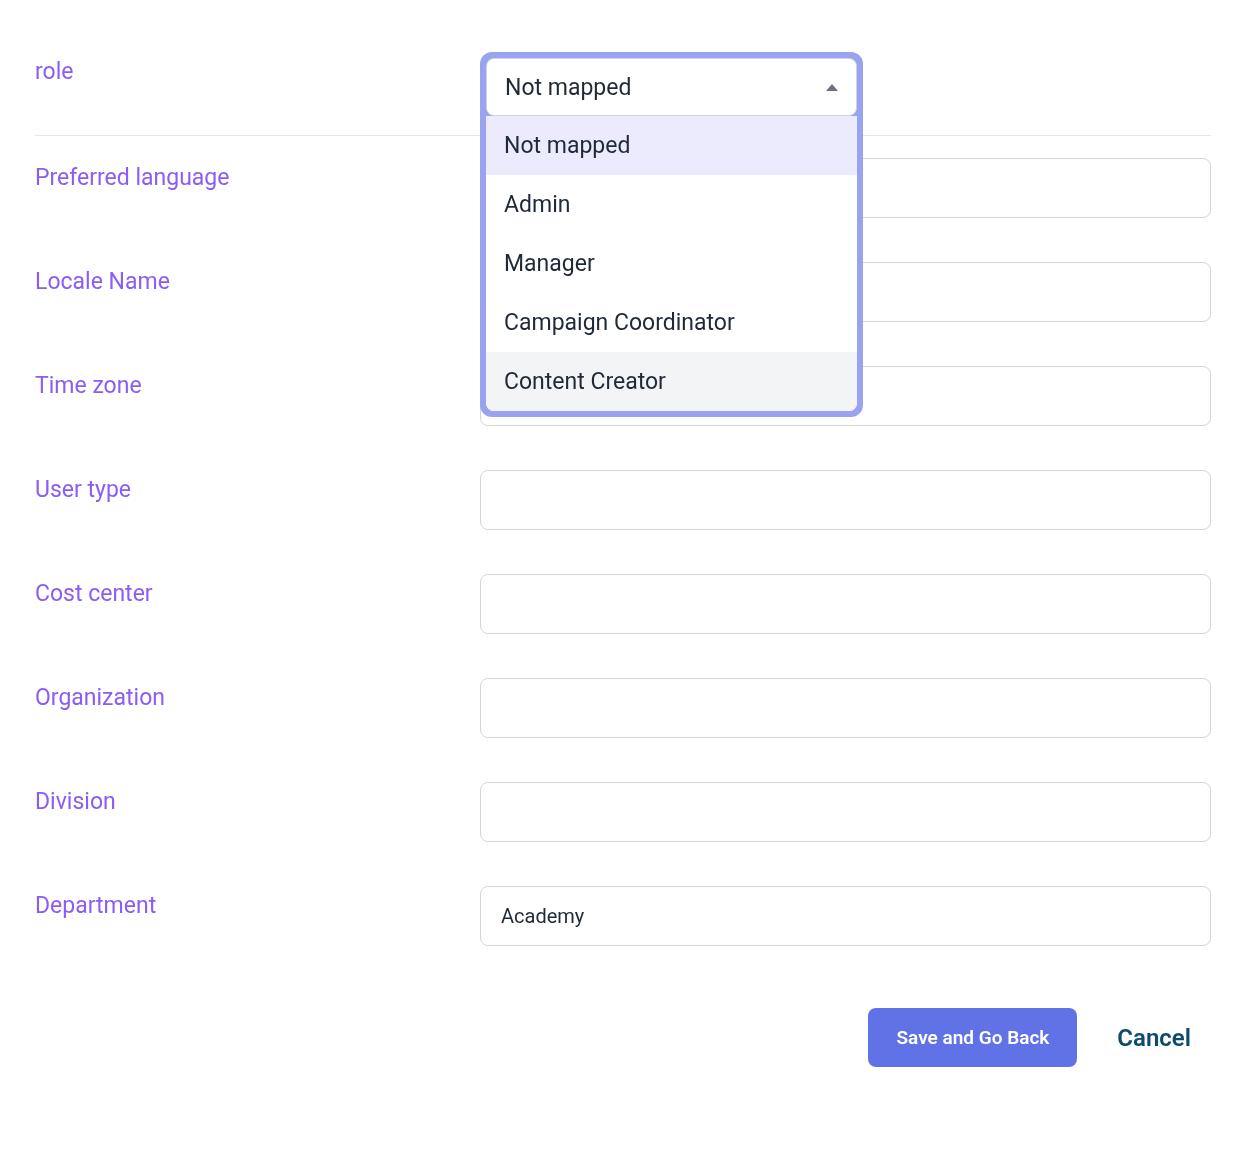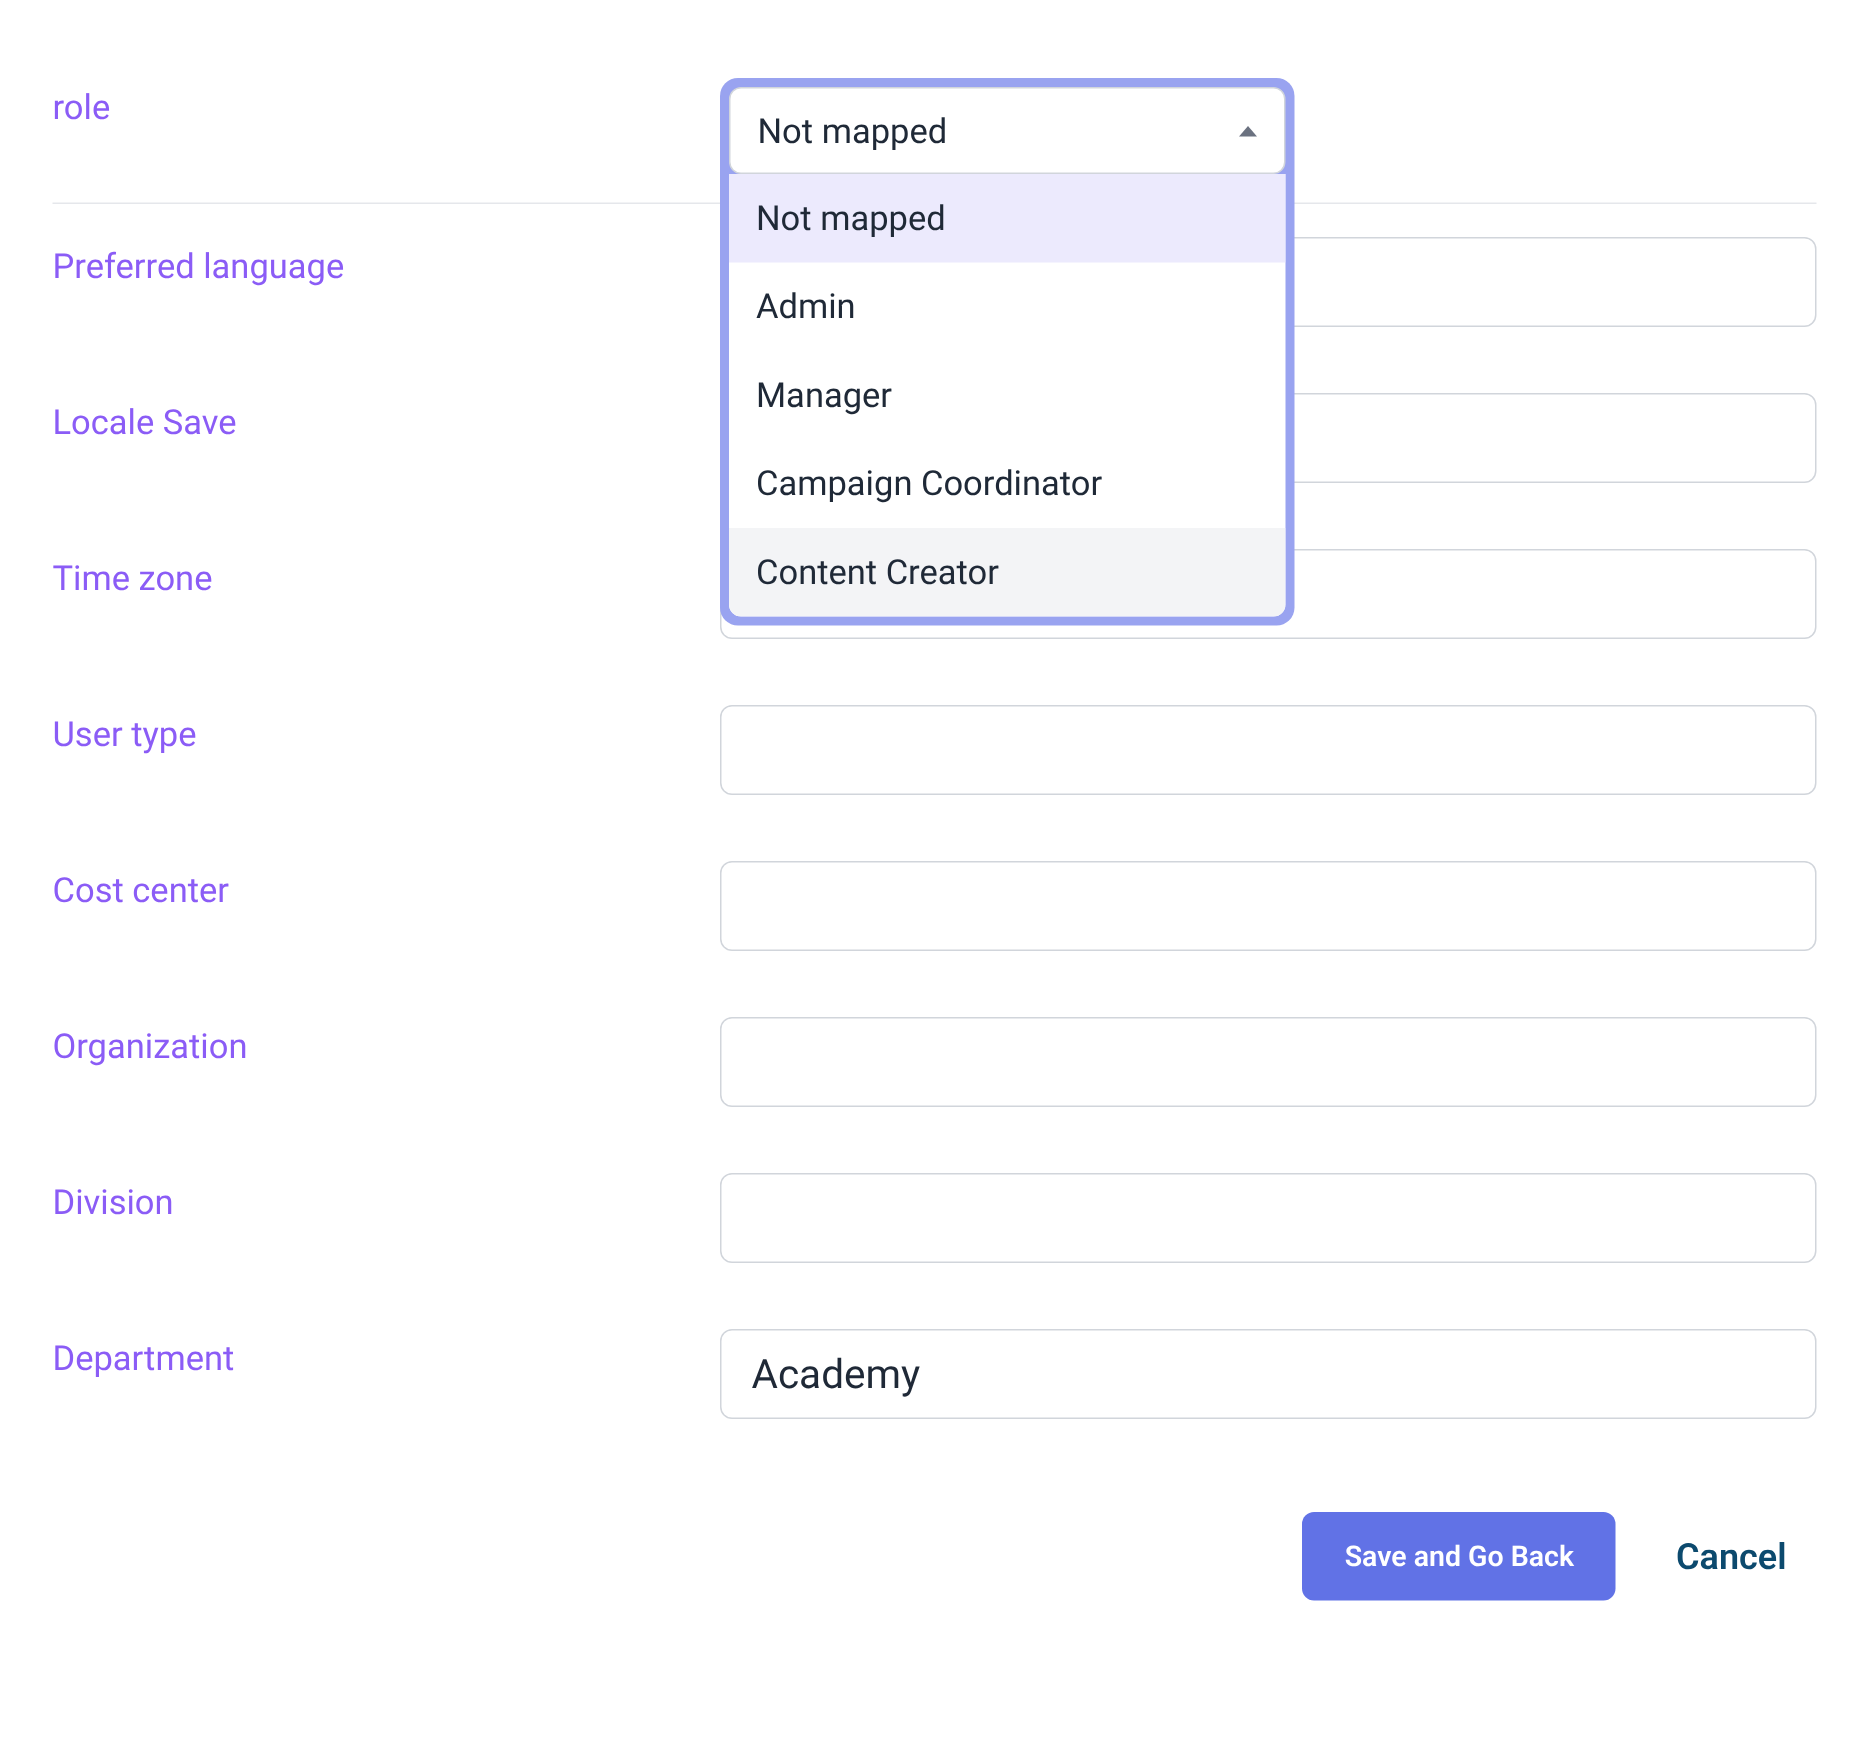--- a/index.html
+++ b/index.html
@@ -37,21 +37,21 @@
     .form-field {
       flex: 1;
       position: relative;
     }
     .text-input {
       width: 100%;
       height: 60px;
       border: 1px solid #d1d5db;
       border-radius: 8px;
       padding: 0 20px;
-      font-size: 27px;
+      font-size: 20px;
       color: #1f2937;
       background: #ffffff;
       outline: none;
       font-family: inherit;
     }
     .select-wrapper {
       position: relative;
       width: 383px;
     }
     .select-outer-frame {
@@ -162,21 +162,21 @@
   </div>
 
   <div class="form-row">
     <div class="form-label">Preferred language</div>
     <div class="form-field">
       <input type="text" class="text-input" value="" style="">
     </div>
   </div>
 
   <div class="form-row">
-    <div class="form-label">Locale Save</div>
+    <div class="form-label">Locale Name</div>
     <div class="form-field">
       <input type="text" class="text-input" value="" style="">
     </div>
   </div>
 
   <div class="form-row">
     <div class="form-label">Time zone</div>
     <div class="form-field">
       <input type="text" class="text-input" value="" style="">
     </div>

